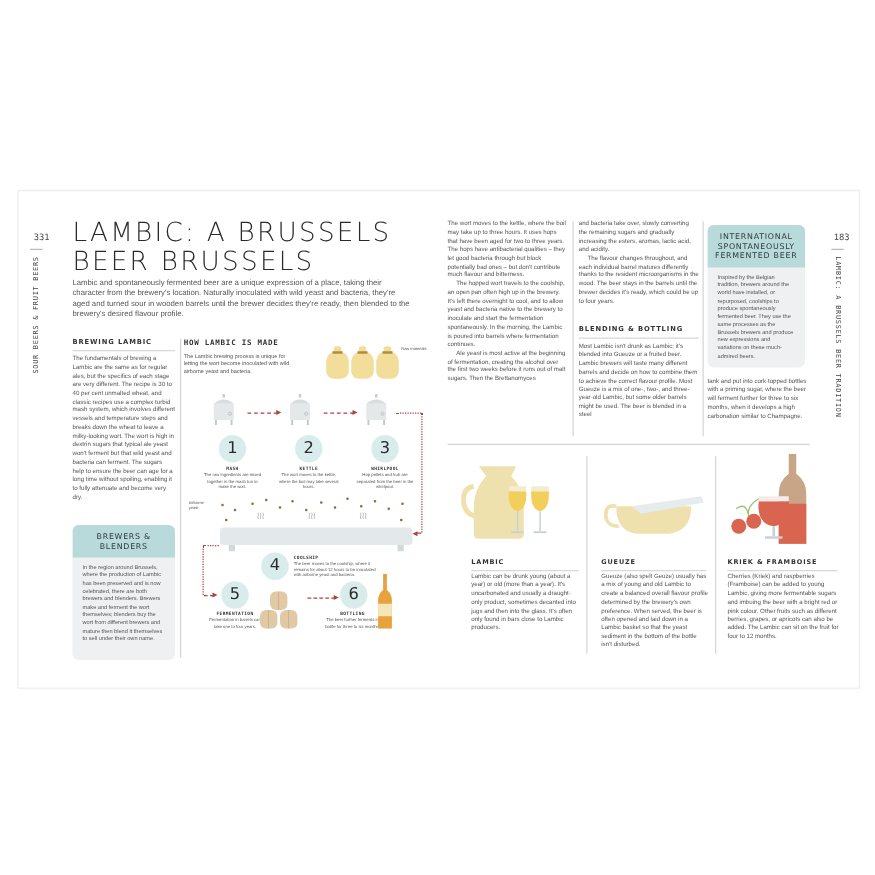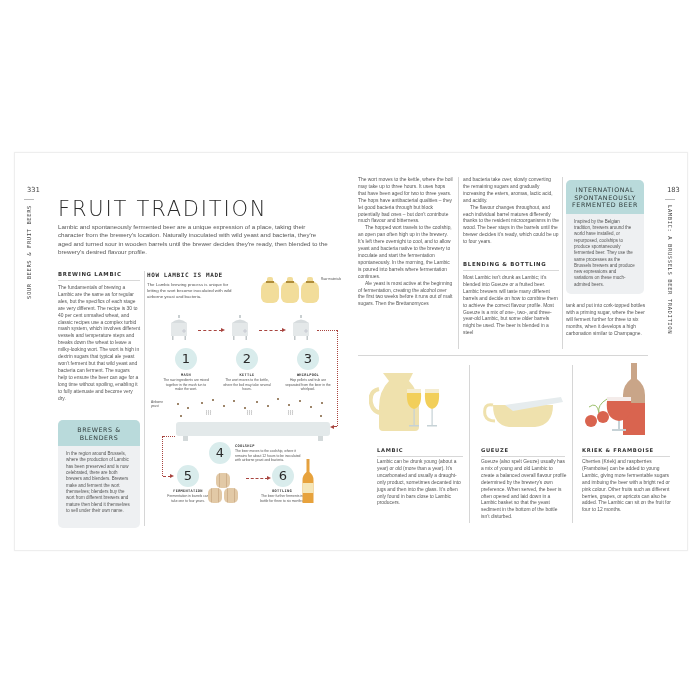--- a/index.html
+++ b/index.html
@@ -46,22 +46,22 @@
 </head>
 <body>
 
 <div class="spread">
 
   <div class="folio" style="left:12px; top:33px;">331</div>
   <div class="side-rule" style="left:9px; top:46px;"></div>
   <div class="side-run" style="left:11px; top:52px; transform: rotate(180deg);">SOUR BEERS &amp; FRUIT BEERS</div>
 
   <h1 class="title">
-    <br>
-    <span>FRUIT TRADITION</span>
+    <span>LAMBIC: A BRUSSELS</span><br>
+    <span>BEER BRUSSELS</span>
   </h1>
   <div class="intro">Lambic and spontaneously fermented beer are a unique expression of a place, taking their character from the brewery's location. Naturally inoculated with wild yeast and bacteria, they're aged and turned sour in wooden barrels until the brewer decides they're ready, then blended to the brewery's desired flavour profile.</div>
 
   <div class="col" style="left:43px; top:118px; width:82px;">
     <div class="hd">BREWING LAMBIC</div>
     <div class="body-txt">The fundamentals of brewing a Lambic are the same as for regular ales, but the specifics of each stage are very different. The recipe is 30 to 40 per cent unmalted wheat, and classic recipes use a complex turbid mash system, which involves different vessels and temperature steps and breaks down the wheat to leave a milky-looking wort. The wort is high in dextrin sugars that typical ale yeast won't ferment but that wild yeast and bacteria can ferment. The sugars help to ensure the beer can age for a long time without spoiling, enabling it to fully attenuate and become very dry.</div>
   </div>
   <div class="vrule" style="left:129px; top:118px; height:255px;"></div>
 
   <div class="box" style="left:43px; top:267px; width:82px; height:108px;">

